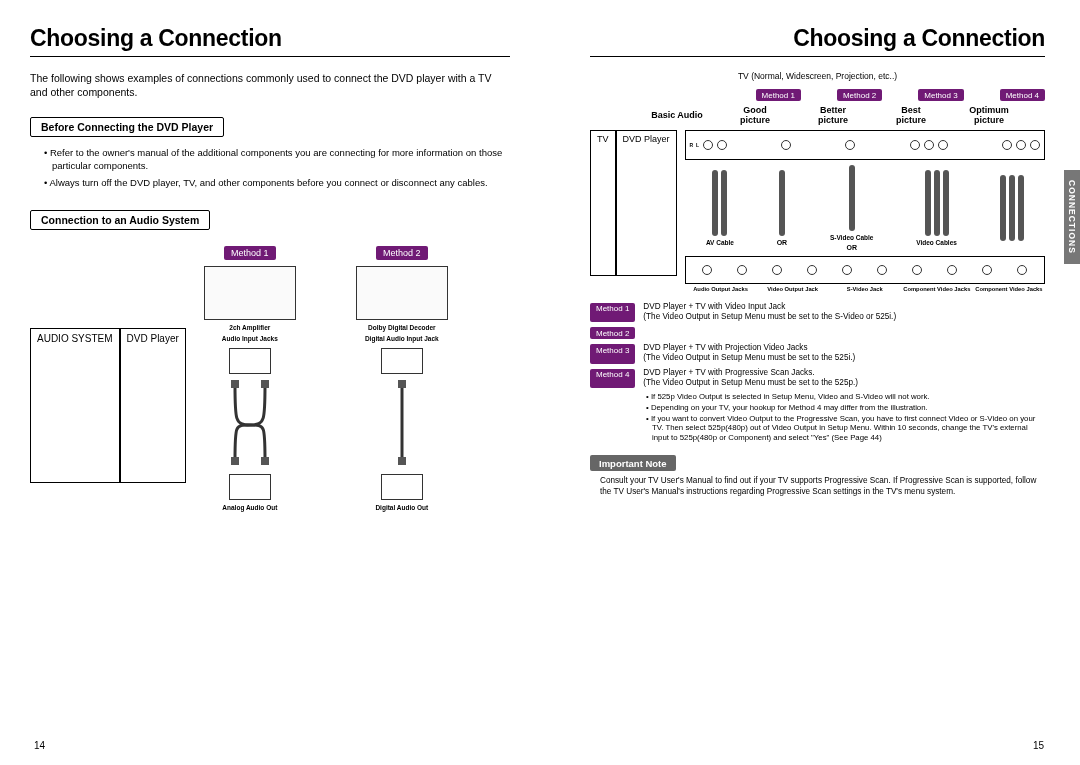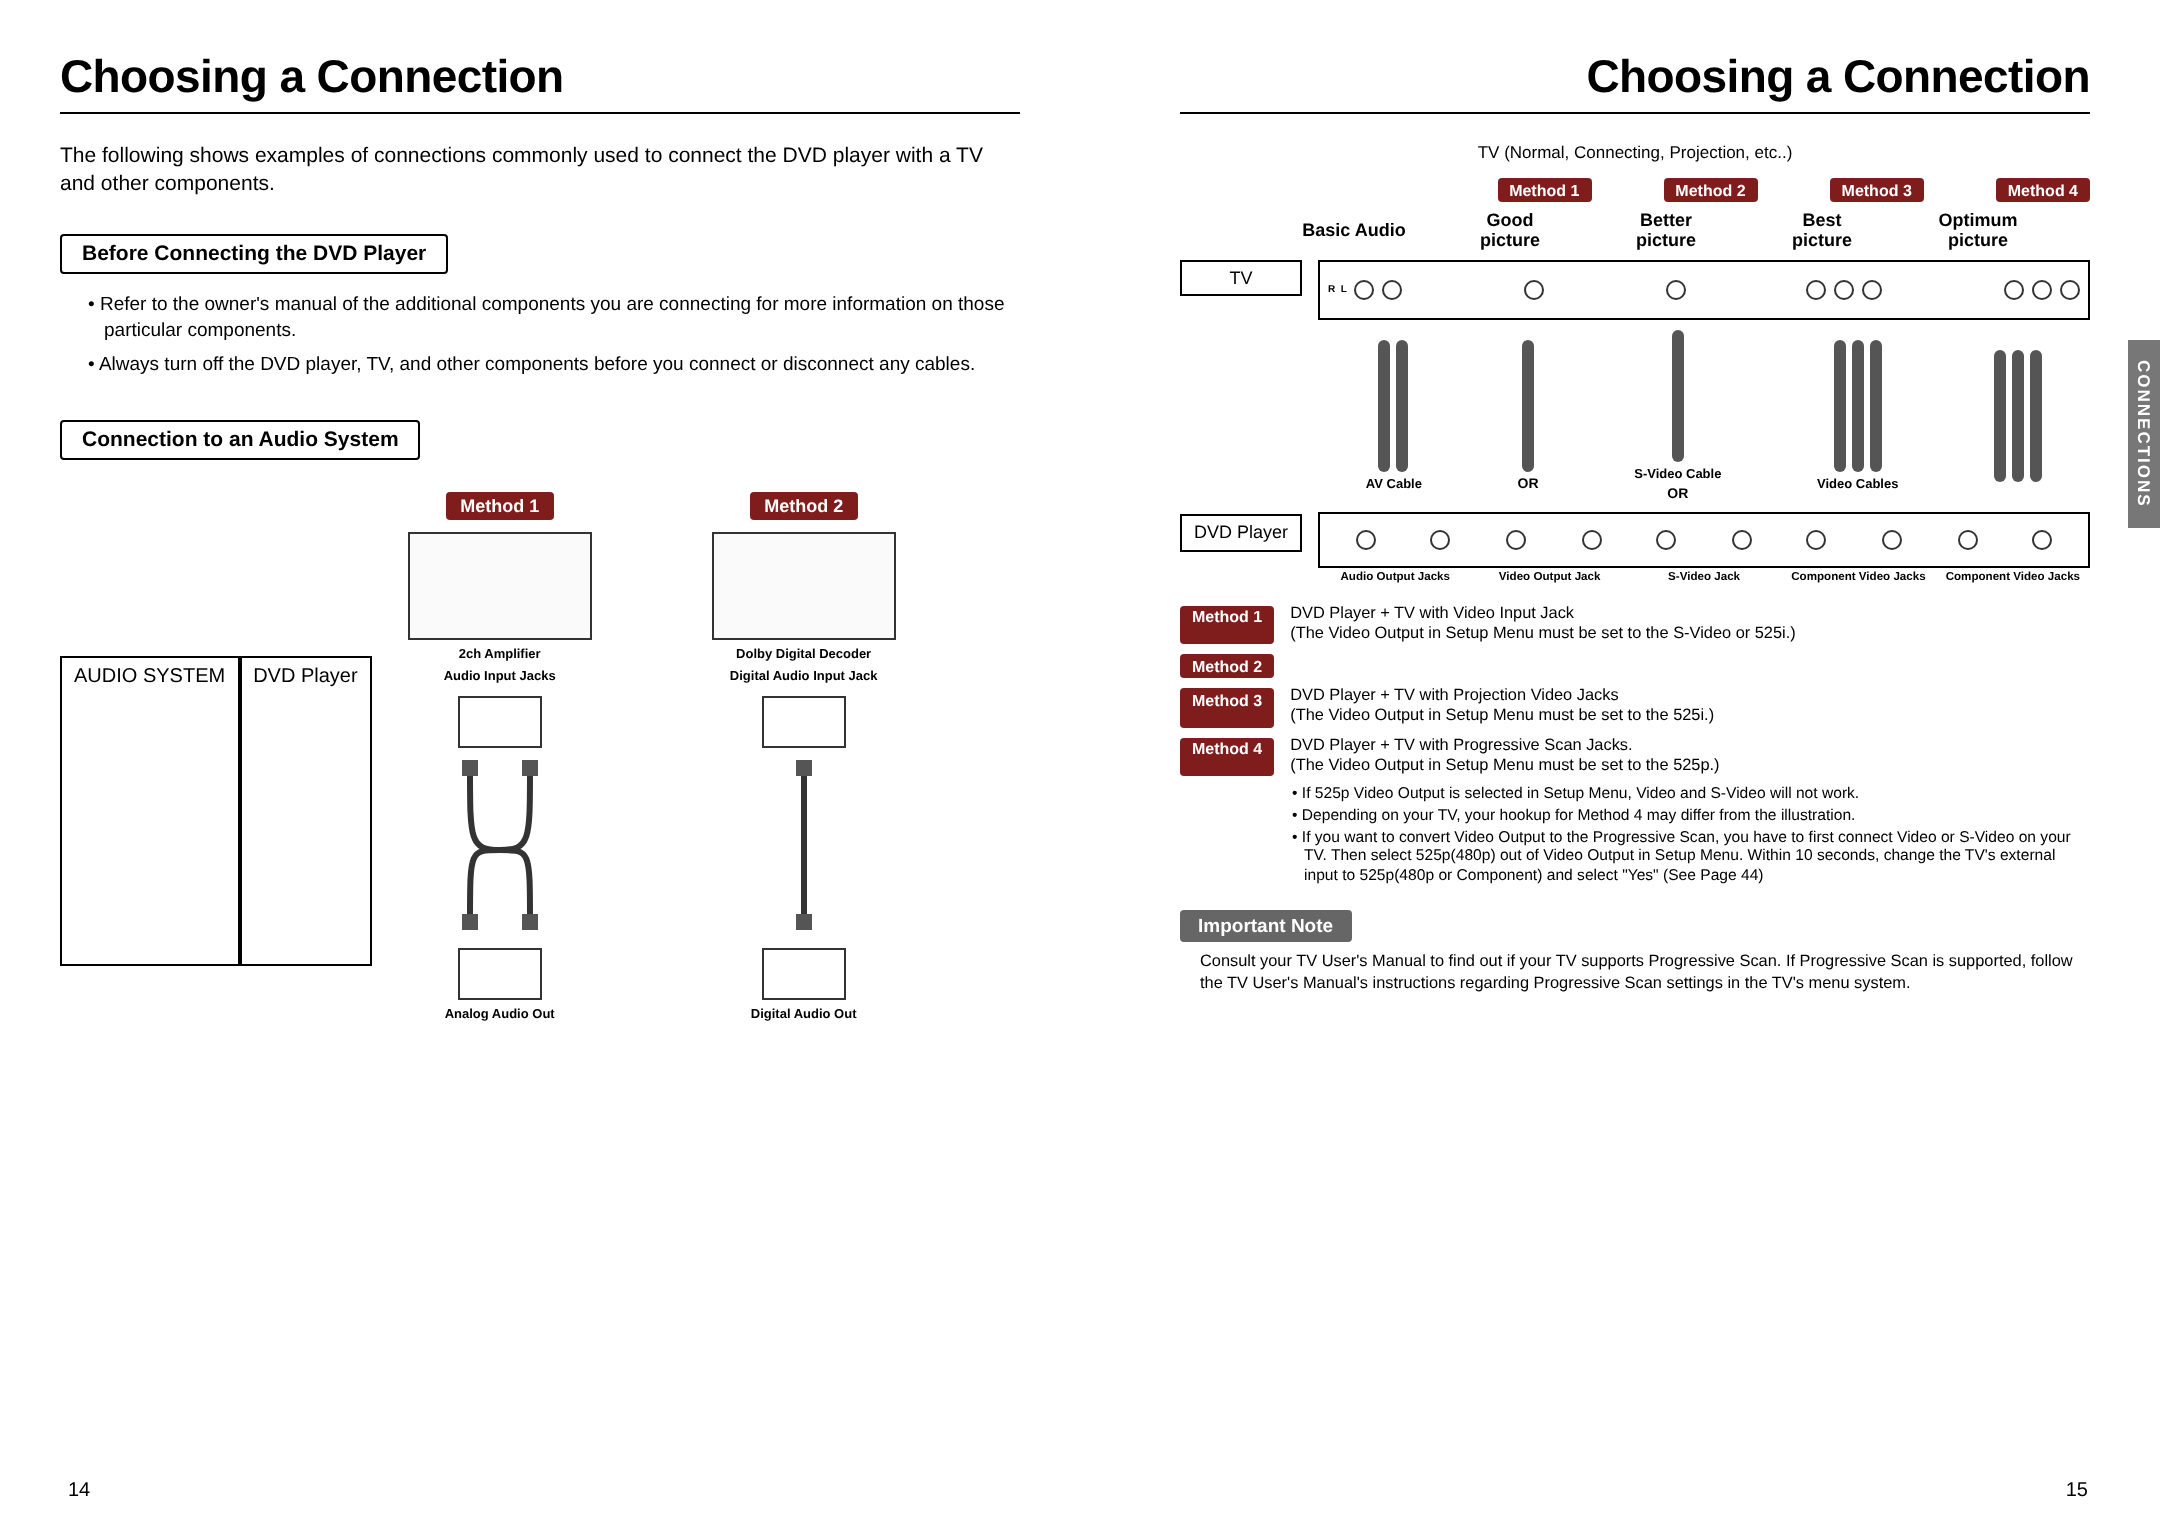--- a/index.html
+++ b/index.html
@@ -58,24 +58,24 @@
     font-size: 9.5px;
     line-height: 1.35;
     margin: 0 0 20px 14px;
     padding: 0;
     list-style: none;
   }
   .bullets li { margin-bottom: 4px; text-indent: -8px; padding-left: 8px; }
   .bullets li::before { content: "• "; }
   .method-tag {
     display: inline-block;
-    background: #7f1d1d;
+    background: #701a75;
     color: #fff;
     font-size: 9px;
-    font-weight: bold;
+    font-weight: normal;
     padding: 2px 7px;
     border-radius: 2px;
   }
   .audio-diagram {
     display: flex;
     gap: 18px;
     margin-top: 6px;
   }
   .side-labels {
     display: flex;
@@ -152,21 +152,21 @@
   .quality-row .col { text-align: center; line-height: 1.15; }
   .qc-audio { width: 78px; padding-top: 5px; }
   .qc { width: 78px; }
   .video-diagram {
     display: flex;
     gap: 8px;
     margin-bottom: 10px;
   }
   .vd-labels {
     display: flex;
-    flex-direction: column;
+    flex-direction: row;
     justify-content: space-between;
     padding: 0 0 16px 0;
   }
   .vd-labels .device-label { font-size: 9px; padding: 3px 6px; }
   .vd-main {
     flex: 1;
     position: relative;
   }
   .tv-box {
     border: 1px solid #000;
@@ -309,21 +309,21 @@
 
     <div class="page-num left-num">14</div>
   </div>
 
   <div class="page page-right">
     <div class="side-tab">CONNECTIONS</div>
 
     <h1>Choosing a Connection</h1>
     <hr class="rule">
 
-    <div class="tv-caption">TV (Normal, Connecting, Projection, etc..)</div>
+    <div class="tv-caption">TV (Normal, Widescreen, Projection, etc..)</div>
 
     <div class="methods-row">
       <span class="method-tag">Method 1</span>
       <span class="method-tag">Method 2</span>
       <span class="method-tag">Method 3</span>
       <span class="method-tag">Method 4</span>
     </div>
 
     <div class="quality-row">
       <div class="col qc-audio">Basic Audio</div>

